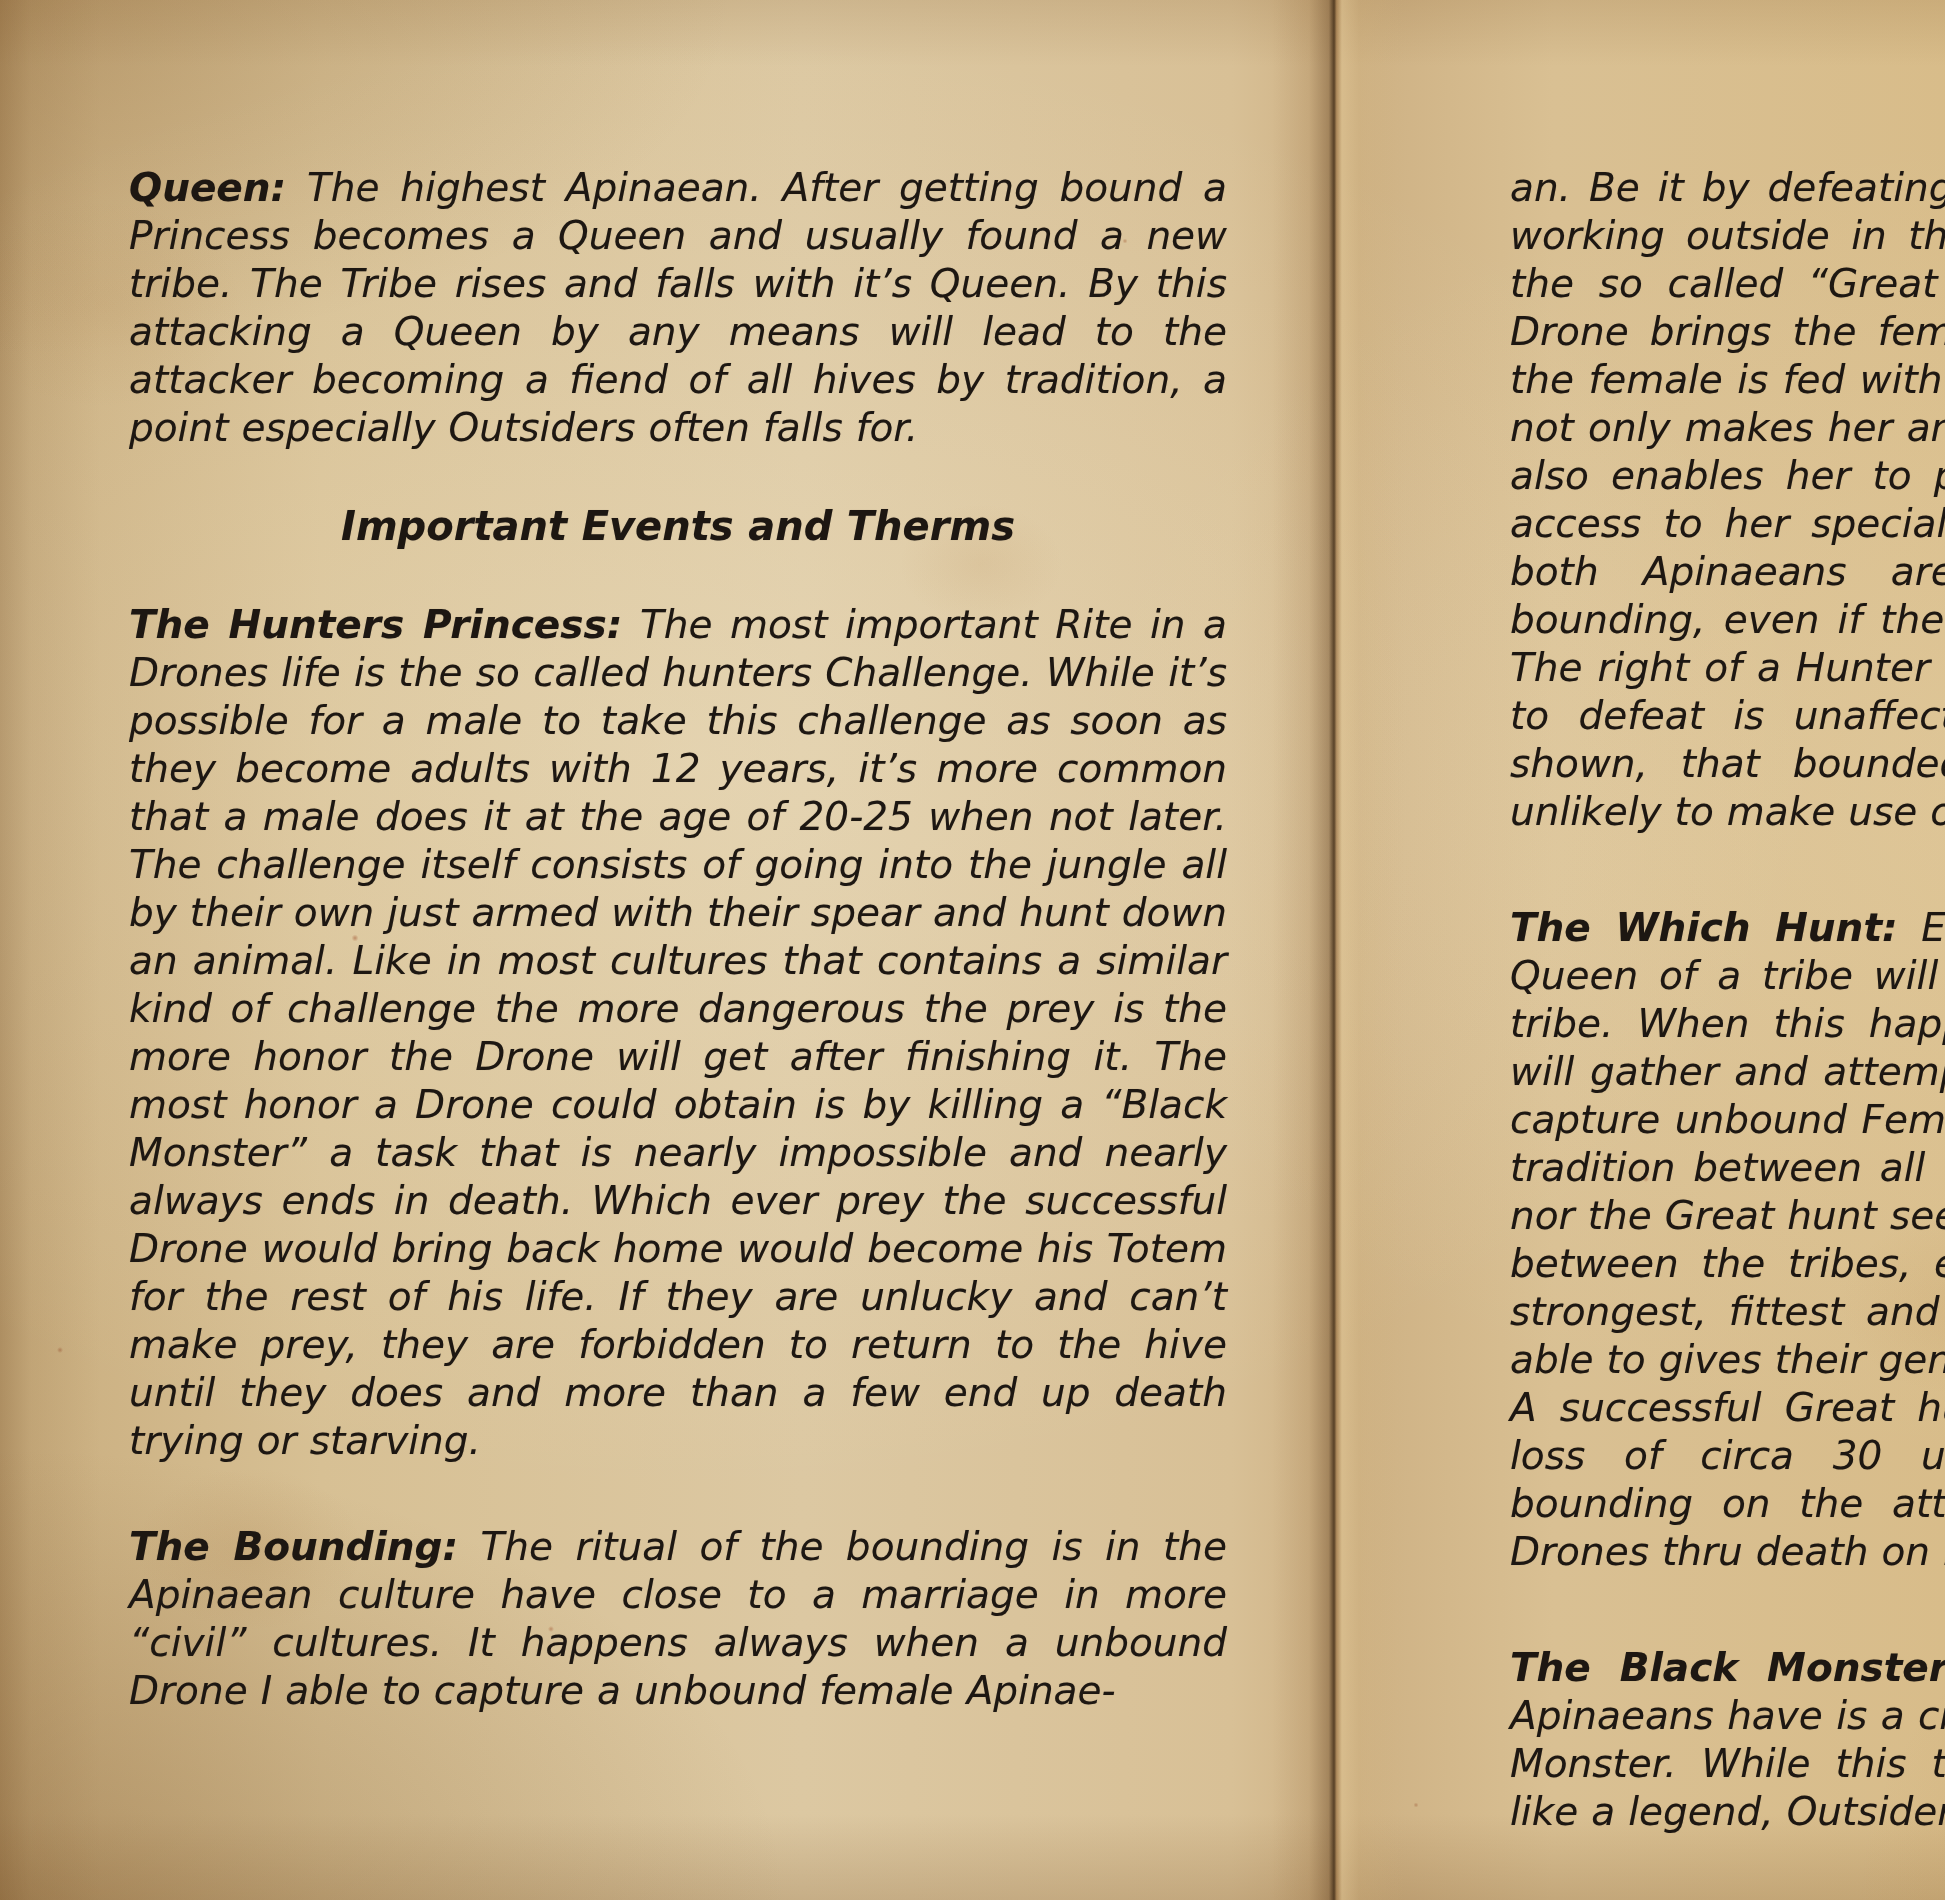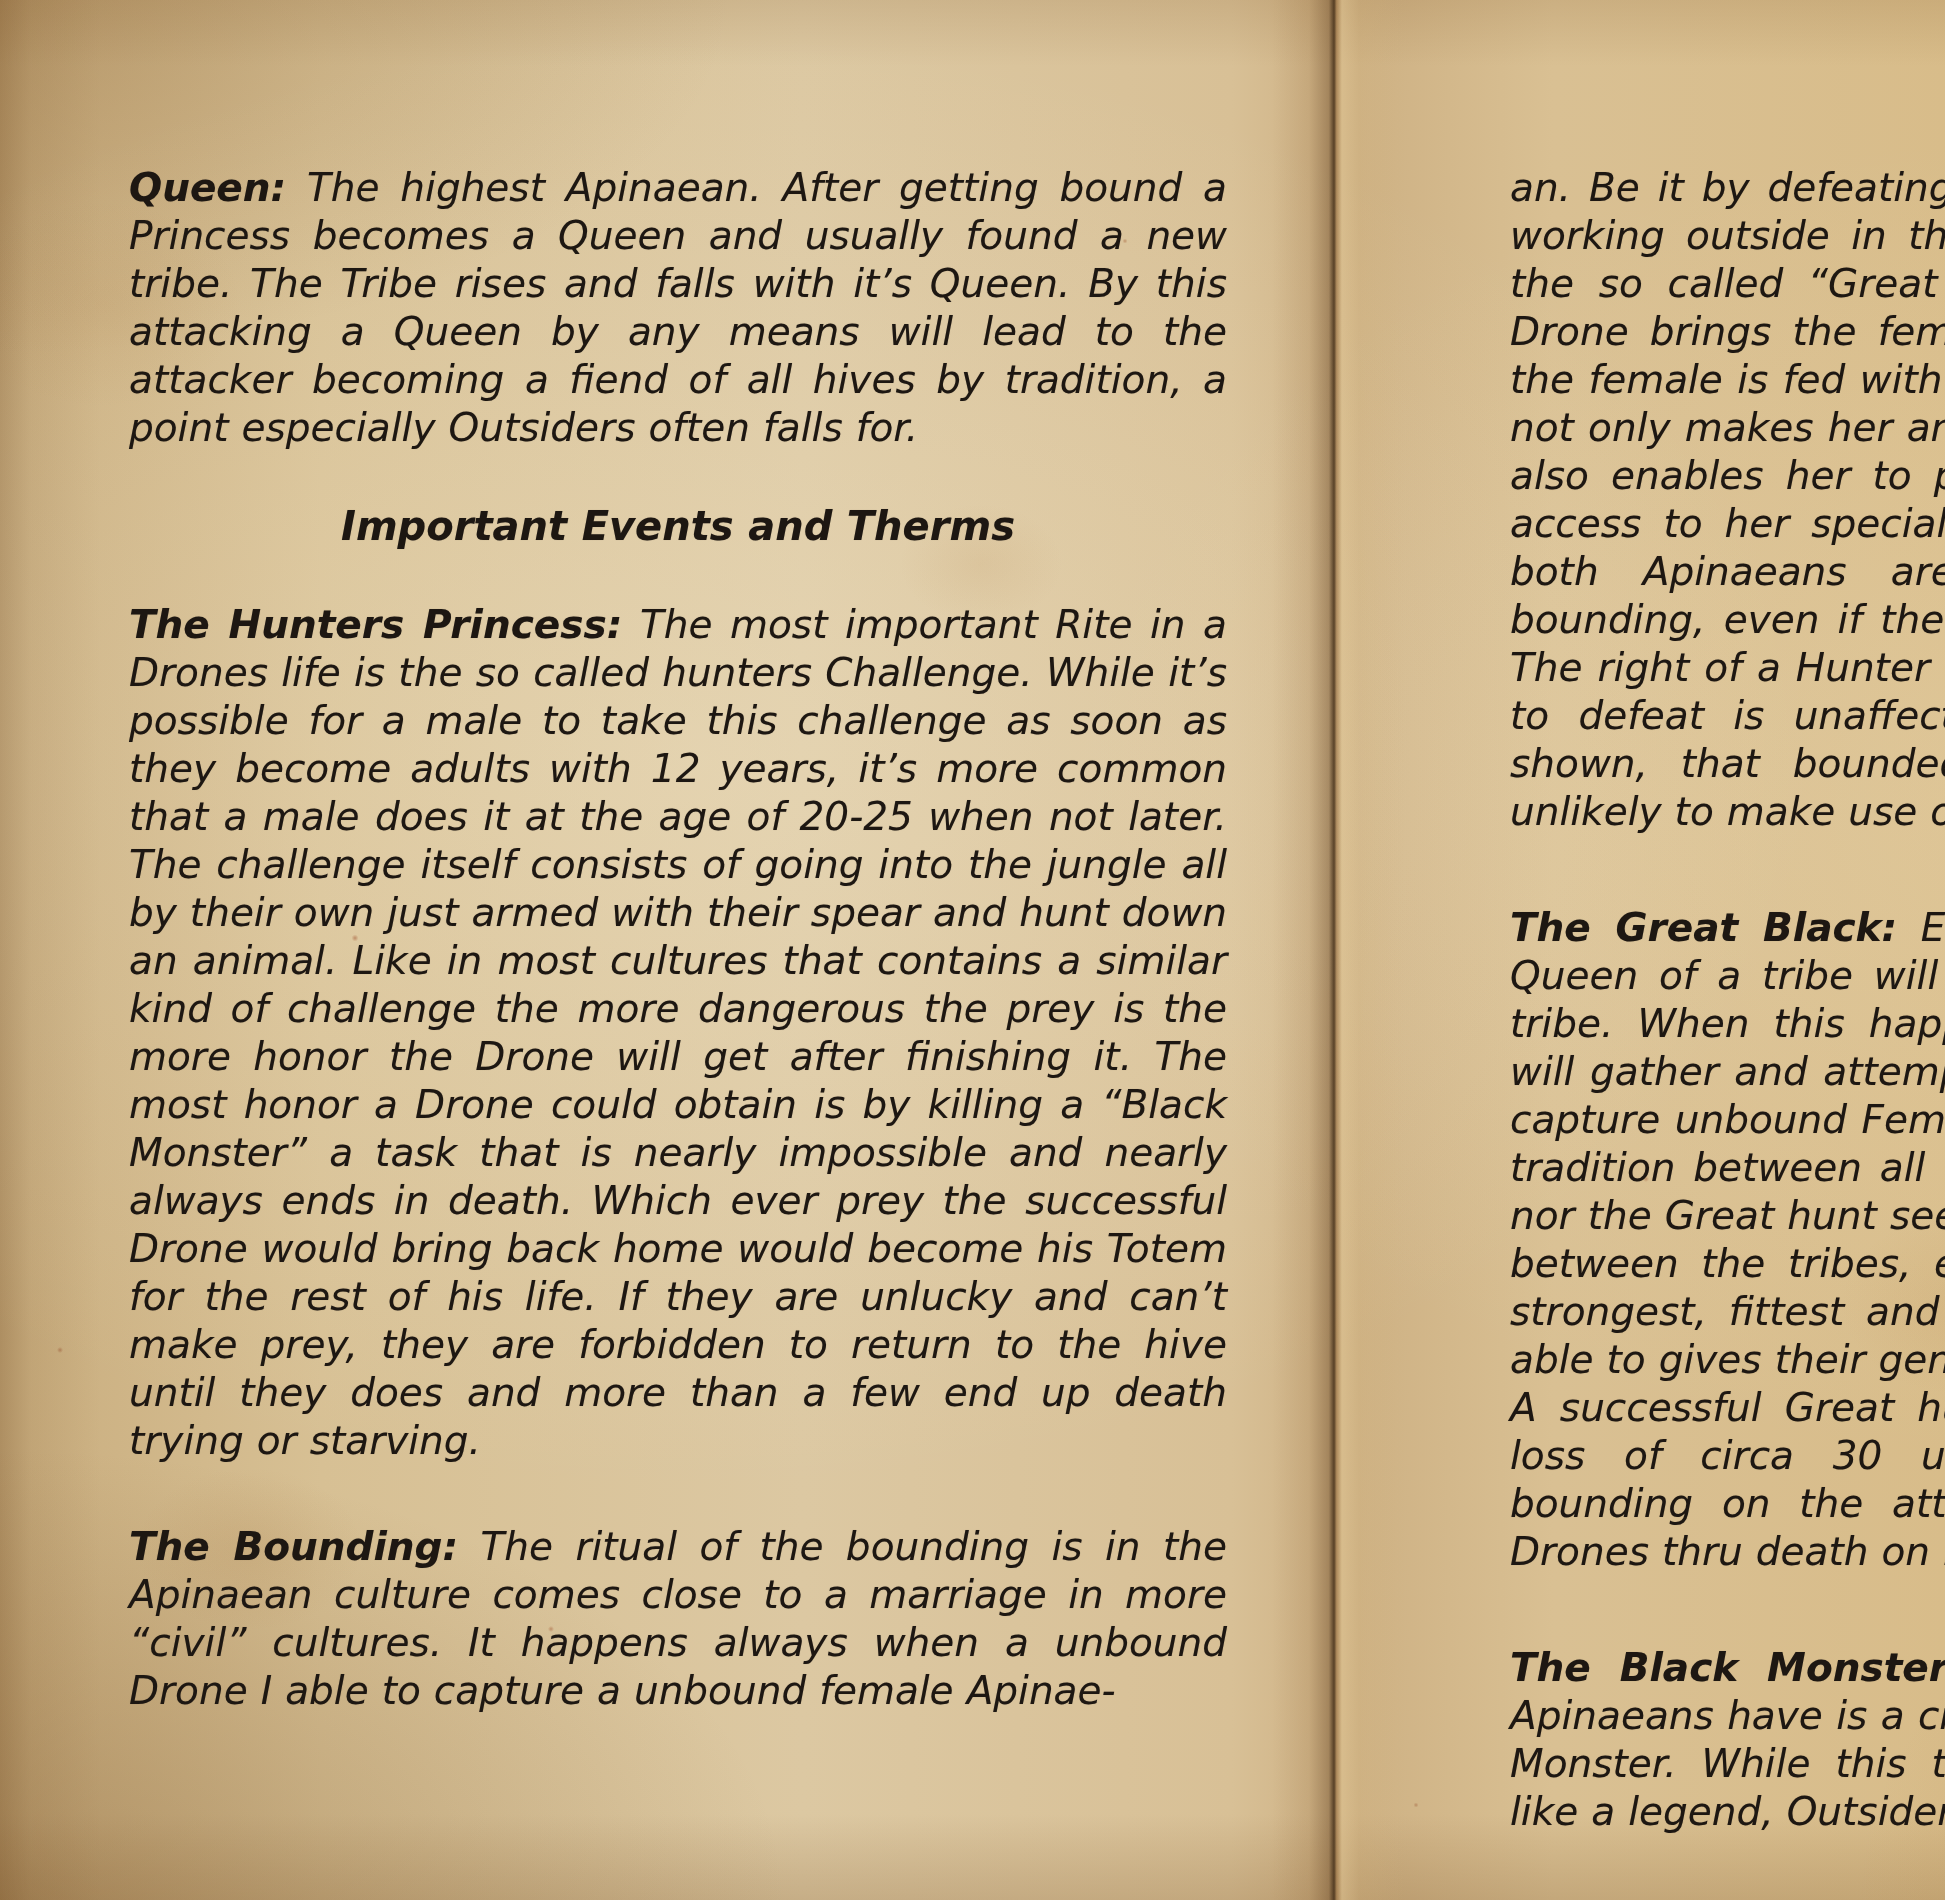--- a/index.html
+++ b/index.html
@@ -115,30 +115,30 @@
       <span class="lead">Queen:</span>
       <span>The highest Apinaean. After getting bound a Princess becomes a Queen and usually found a new tribe. The Tribe rises and falls with it’s Queen. By this attacking a Queen by any means will lead to the attacker becoming a fiend of all hives by tradition, a point especially Outsiders often falls for.</span>
     </p>
     <h2 class="heading">Important Events and Therms</h2>
     <p class="hunters-para">
       <span class="lead">The Hunters Princess:</span>
       <span>The most important Rite in a Drones life is the so called hunters Challenge. While it’s possible for a male to take this challenge as soon as they become adults with 12 years, it’s more common that a male does it at the age of 20-25 when not later. The challenge itself consists of going into the jungle all by their own just armed with their spear and hunt down an animal. Like in most cultures that contains a similar kind of challenge the more dangerous the prey is the more honor the Drone will get after finishing it. The most honor a Drone could obtain is by killing a “Black Monster” a task that is nearly impossible and nearly always ends in death. Which ever prey the successful Drone would bring back home would become his Totem for the rest of his life. If they are unlucky and can’t make prey, they are forbidden to return to the hive until they does and more than a few end up death trying or starving.</span>
     </p>
     <p>
       <span class="lead">The Bounding:</span>
-      <span>The ritual of the bounding is in the Apinaean culture comes close to a marriage in more “civil” cultures. It happens always when a unbound Drone I able to capture a unbound female Apinae-</span>
+      <span>The ritual of the bounding is in the Apinaean culture have close to a marriage in more “civil” cultures. It happens always when a unbound Drone I able to capture a unbound female Apinae-</span>
     </p>
   </section>
 
   <section class="page-col" id="right-col">
     <p class="cont-para">
       <span>an. Be it by defeating her guardians while she id working outside in the jungle or, more likely, by the so called “Great hunt”. When captured the Drone brings the female back to his hive where the female is fed with a special kind of honey that not only makes her an official of her new tribe but also enables her to produces eggs and allowing access to her special womb. After the bounding both Apinaeans are excluded from another bounding, even if their partner dies before them. The right of a Hunter on every Outsider he is able to defeat is unaffected by this rule, but it is shown, that bounded Drones are much more unlikely to make use of that right.</span>
     </p>
     <p class="great-para">
-      <span class="lead">The Great Black:</span>
+      <span class="lead">The Which Hunt:</span>
       <span>Every roughly 3-5 years the Queen of a tribe will get a vision about another tribe. When this happened all unbound Hunters will gather and attempt to attack the said tribe to capture unbound Females for themselves. Being a tradition between all tribes, neither the Bounding nor the Great hunt seems to causes any bad blood between the tribes, ensuring both that only the strongest, fittest and most wits survives and be able to gives their genes to the next generations.</span>
       <span class="block">A successful Great hunt mostly results with the loss of circa 30 unbound females thru the bounding on the attacked and roughly 75-150 Drones thru death on both sides.</span>
     </p>
     <p>
       <span class="lead">The Black Monster:</span>
       <span>The greatest Enemy the Apinaeans have is a creature they called the Black Monster. While this term sounds unspecific and like a legend, Outsiders shouldn’t judge to early.</span>
     </p>
   </section>
 </div>
 

